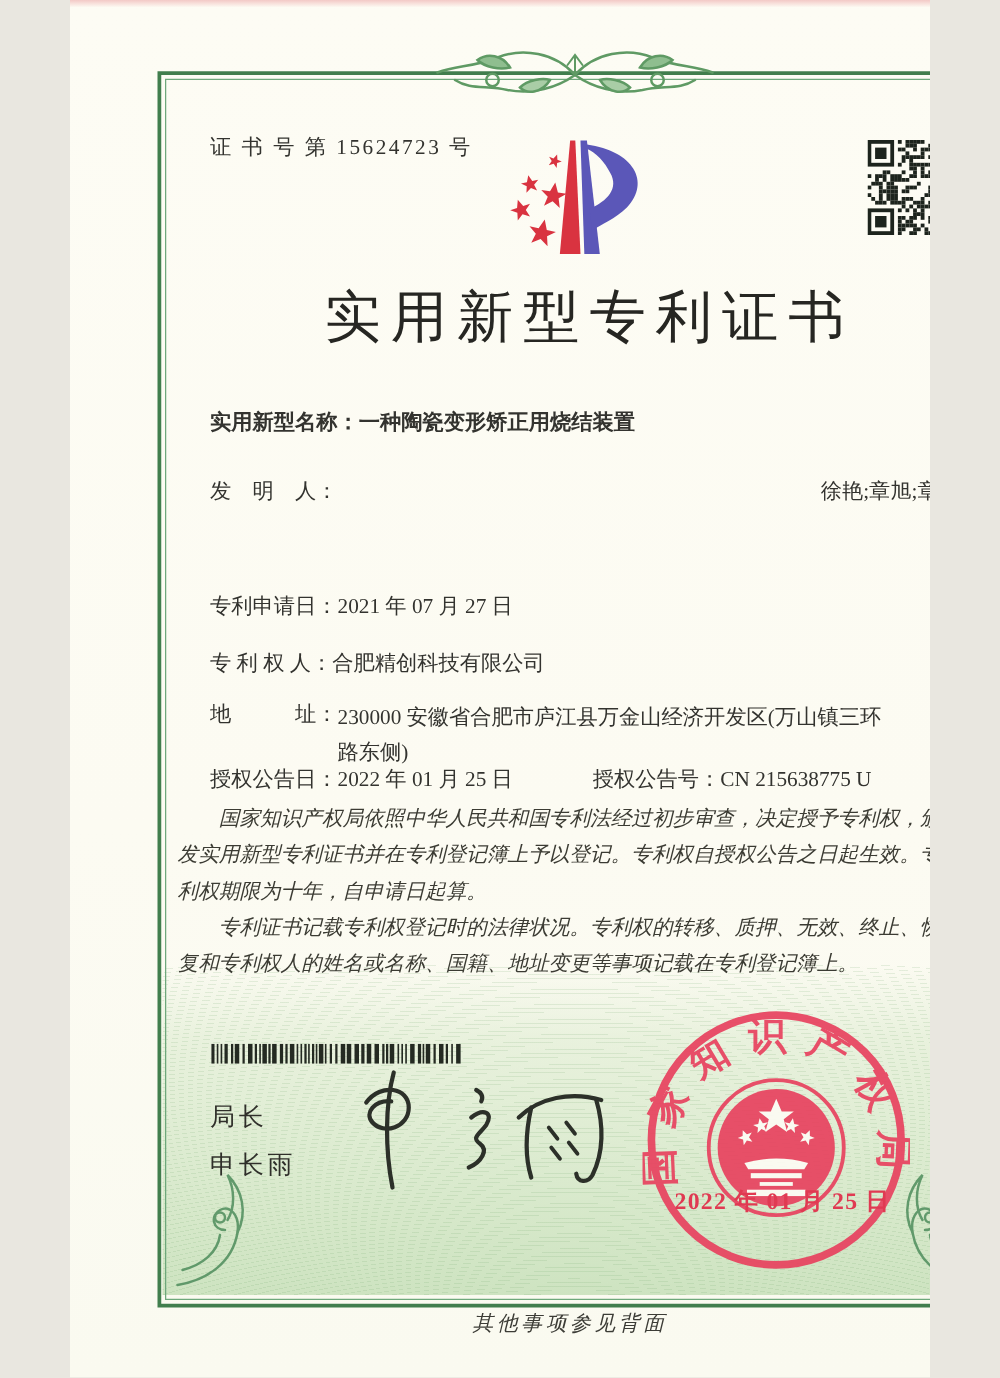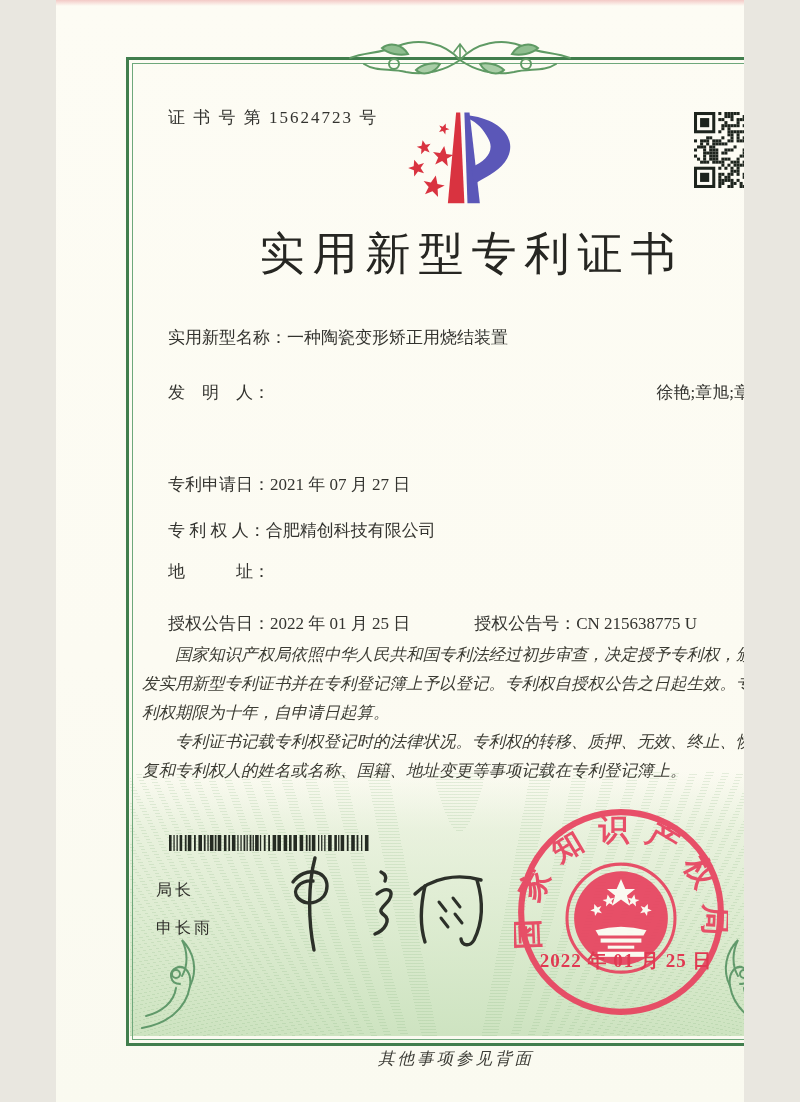--- a/index.html
+++ b/index.html
@@ -31,21 +31,21 @@
   .title{left:70px;top:224px;width:667px;text-align:center;font-size:45px;
     letter-spacing:8px;color:#262622;padding-left:12px;}
   .field-row{left:112px;width:600px;display:flex;font-size:17px;color:#33332f;}
   .flabel{flex:0 0 auto;white-space:pre-wrap;}
   .fvalue{white-space:pre-wrap;}
   .addr-value{width:444px;line-height:28px;}
   .grant-row{gap:64px;}
   .paras{left:86px;top:640px;width:616px;font-size:16.5px;line-height:29px;
     color:#3b3b33;font-style:italic;}
   .paras p{margin:0;text-indent:2em;}
-  .signer{left:100px;font-size:16px;color:#2f2f2a;letter-spacing:3px;}
+  .signer{left:112px;font-size:20px;color:#2f2f2a;letter-spacing:3px;}
   .seal-date{left:478px;top:948px;width:184px;text-align:center;font-size:19px;
     color:#e03a52;letter-spacing:1px;font-weight:bold;}
   .page-info{left:70px;top:1002px;width:667px;text-align:center;font-size:15px;
     color:#33332f;letter-spacing:1px;}
   .back-note{left:70px;top:1048px;width:660px;text-align:center;font-size:16.5px;
     color:#3c3c36;letter-spacing:3px;font-style:italic;}
   svg{display:block;}
 </style>
 </head>
 <body>
@@ -332,38 +332,39 @@
       <rect x="18" y="0" width="7" height="7" fill="#1d241d"></rect>
       <rect x="19" y="1" width="5" height="5" fill="#fdfcf4"></rect>
       <rect x="20" y="2" width="3" height="3" fill="#1d241d"></rect>
       <rect x="0" y="18" width="7" height="7" fill="#1d241d"></rect>
       <rect x="1" y="19" width="5" height="5" fill="#fdfcf4"></rect>
       <rect x="2" y="20" width="3" height="3" fill="#1d241d"></rect>
     </svg>
 
   <div class="abs title">实用新型专利证书</div>
 
-  <div class="abs field-row" style="top:326px;">
+  <div class="abs field-row" style="top:326px;font-weight:bold;">
     <span class="flabel">实用新型名称：</span>
     <span class="fvalue">一种陶瓷变形矫正用烧结装置</span>
   </div>
   <div class="abs field-row" style="top:381px;justify-content:space-between;">
     <span class="flabel">发　明　人：</span>
     <span class="fvalue">徐艳;章旭;章涛</span>
   </div>
   <div class="abs field-row" style="top:473px;">
     <span class="flabel">专利申请日：</span>
     <span class="fvalue">2021 年 07 月 27 日</span>
   </div>
   <div class="abs field-row" style="top:519px;">
     <span class="flabel">专 利 权 人：</span>
     <span class="fvalue">合肥精创科技有限公司</span>
   </div>
   <div class="abs field-row" style="top:560px;">
     <span class="flabel">地　　　址：</span>
+    <span class="fvalue addr-value">230000 安徽省合肥市庐江县万金山经济开发区(万山镇三环路东侧)</span>
   </div>
   <div class="abs field-row grant-row" style="top:612px;">
     <span>
       <span class="flabel">授权公告日：</span><span class="fvalue">2022 年 01 月 25 日</span>
     </span>
     <span>
       <span class="flabel">授权公告号：</span><span class="fvalue">CN 215638775 U</span>
     </span>
   </div>
 

